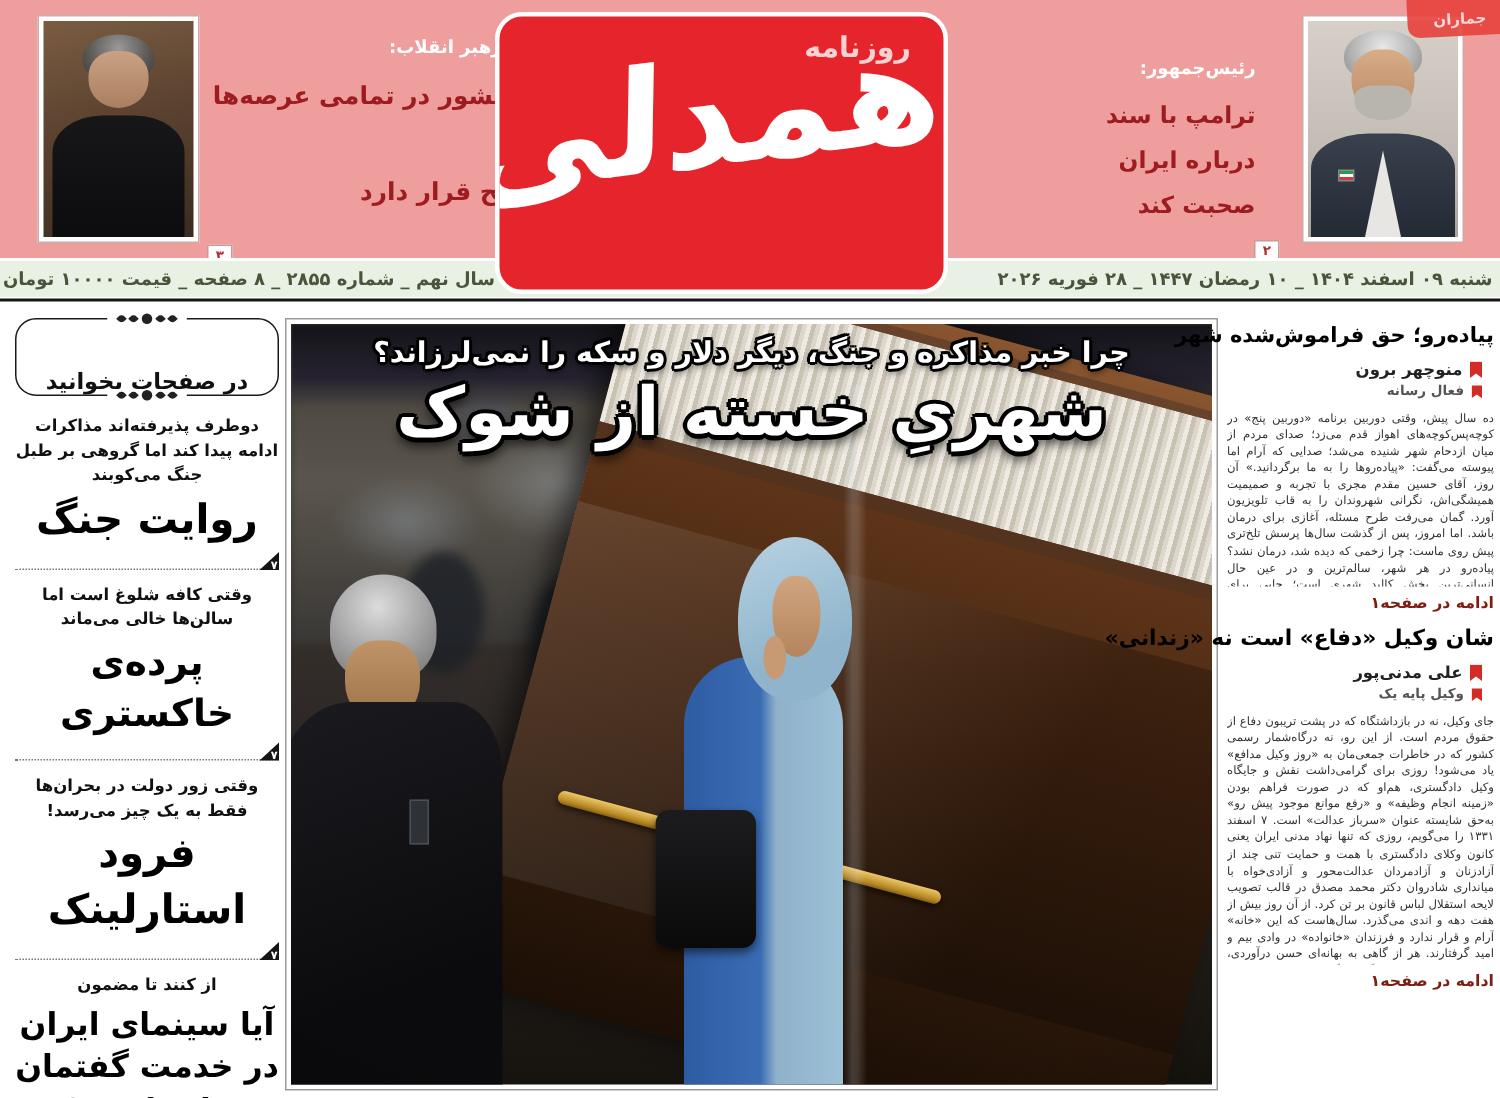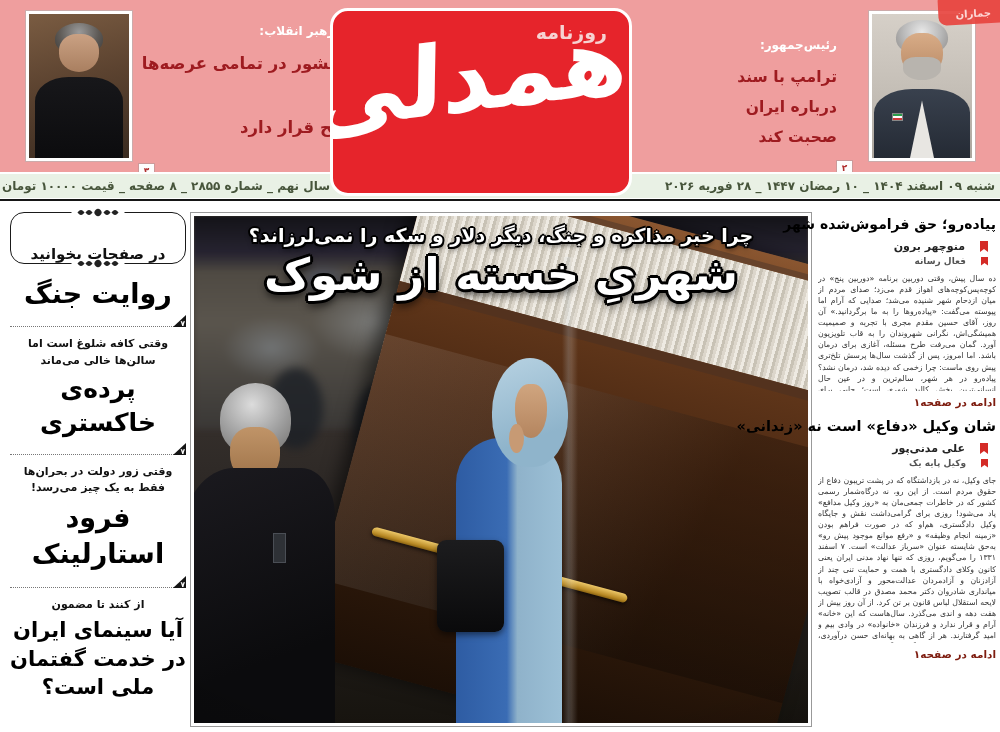--- a/index.html
+++ b/index.html
@@ -59,21 +59,21 @@
   .toc-item { margin-bottom:4px; }
   .toc-kicker { font-size:11px; font-weight:bold; color:#111; line-height:1.5; }
   .toc-title { font-weight:bold; color:#000; line-height:1.35; margin-top:3px; }
   .t-xl { font-size:27px; } .t-lg { font-size:25px; } .t-md { font-size:21px; }
   .pg-marker { position:relative; height:12px; border-bottom:1px dotted #777; margin:3px 0 9px; }
   .pg-corner { position:absolute; right:0; bottom:-1px; width:0; height:0; border-bottom:12px solid #141414; border-left:13px solid transparent; }
   .pg-num { position:absolute; right:1px; bottom:-2px; z-index:1; color:#fff; font-size:7.5px; font-weight:bold; }
 
   
   .sp-title { font-size:14px; font-weight:bold; color:#000; text-align:center; margin:4px 0 8px; white-space:nowrap; }
-  .author-row { display:flex; align-items:center; gap:15px; margin:3px 8px 0 0; }
+  .author-row { display:flex; align-items:center; gap:5px; margin:3px 8px 0 0; }
   .bookmark { width:8px; height:11px; background:#d42b27; clip-path:polygon(0 0,100% 0,100% 100%,50% 72%,0 100%); flex:0 0 auto; }
   .author-name { font-size:11px; font-weight:bold; color:#222; }
   .author-role { font-size:9px; font-weight:bold; color:#555; }
   .article-body { font-size:7.8px; color:#333; text-align:justify; line-height:1.42; margin-top:7px; overflow:hidden; }
   .body-1 { max-height:118px; } .body-2 { max-height:168px; }
   .continue { font-size:10.5px; font-weight:bold; color:#7e1d10; margin:5px 0 10px; }
   .sp-title.second { font-size:14.5px; margin-top:4px; }
 
   
   .photo-frame { position:absolute; left:190px; top:212px; width:622px; height:515px; background:#fff; border:1px solid #999; padding:3px; }
@@ -193,20 +193,21 @@
       <div class="flourish bot">
           <i></i>
           <i></i>
           <i></i>
           <i></i>
           <i></i>
         </div>
     </div>
 
     <div class="toc-item">
+      <div class="toc-kicker">دوطرف پذیرفته‌اند مذاکرات ادامه پیدا کند اما گروهی بر طبل جنگ می‌کوبند</div>
       <div class="toc-title t-xl">روایت جنگ</div>
       <div class="pg-marker">
         <span class="pg-corner"></span>
         <span class="pg-num">۷</span>
       </div>
     </div>
 
     <div class="toc-item">
       <div class="toc-kicker">وقتی کافه شلوغ است اما سالن‌ها خالی می‌ماند</div>
       <div class="toc-title t-lg">پرده‌ی خاکستری</div>

